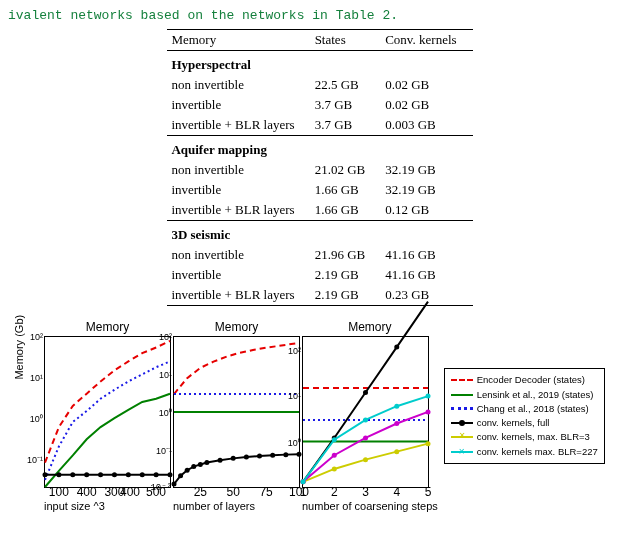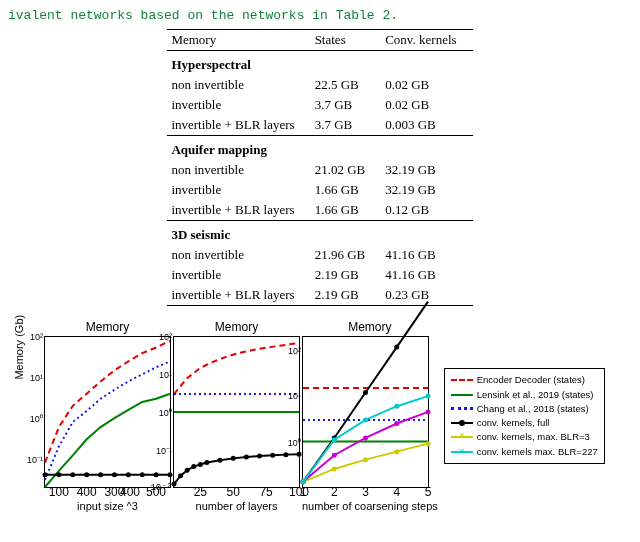--- a/index.html
+++ b/index.html
@@ -62,21 +62,20 @@
   .ylab {
     position: absolute;
     left: -32px;
     top: 50%;
     transform: rotate(-90deg) translateX(50%);
     transform-origin: left top;
     font-size: 11px;
     white-space: nowrap;
   }
   .xlab {
-    text-align: center;
     font-size: 11px;
     margin-top: 12px;
   }
   .xtick {
     position: absolute;
     bottom: -12px;
     transform: translateX(-50%);
     font-size: 12px;
   }
   .ytick {

